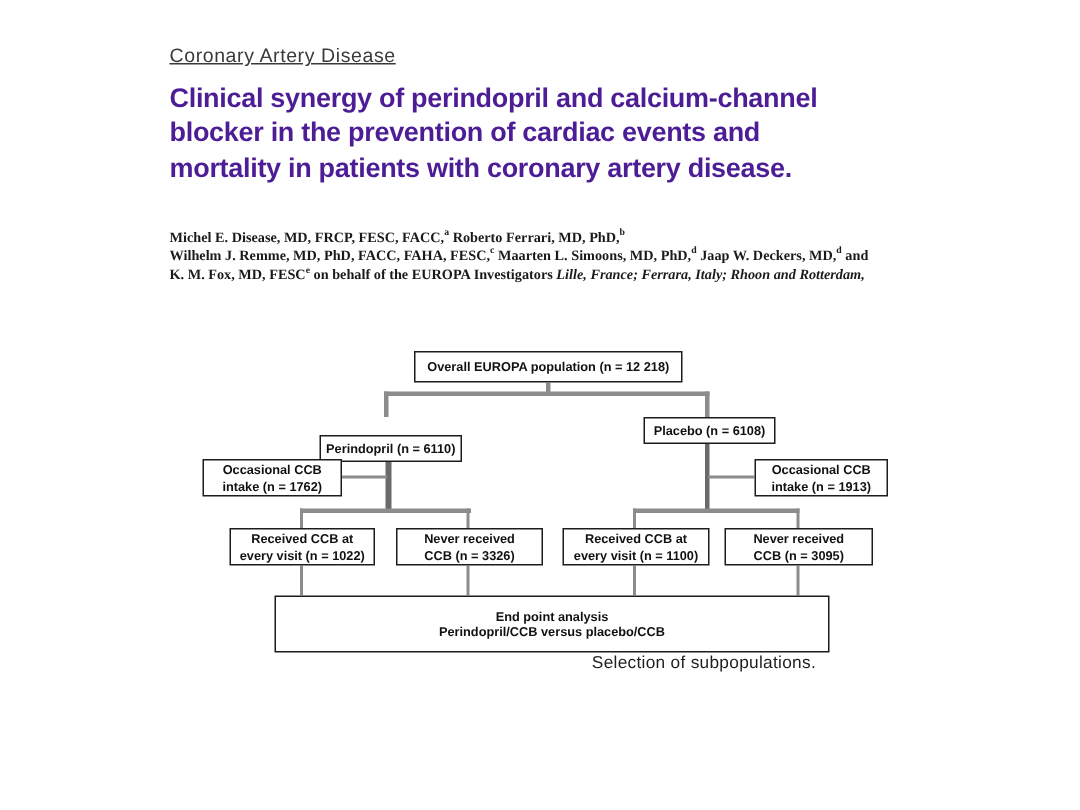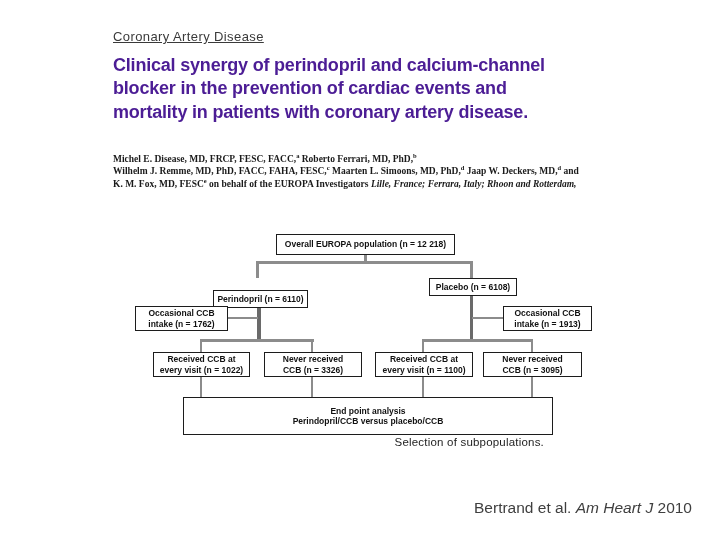--- a/index.html
+++ b/index.html
@@ -171,17 +171,14 @@
     </div>
 
     <div class="fbox" style="left:183px; top:397px; width:370px; height:38px;">
       <div>End point analysis</div>
       <div>Perindopril/CCB versus placebo/CCB</div>
     </div>
 
     <div class="fig-caption">Selection of subpopulations.</div>
   </div>
 
-  <div class="citation">
-    <span>Bertrand et al. </span><em>Am Heart J</em><span> 2010</span>
-  </div>
 
 </div>
 
 </body></html>

